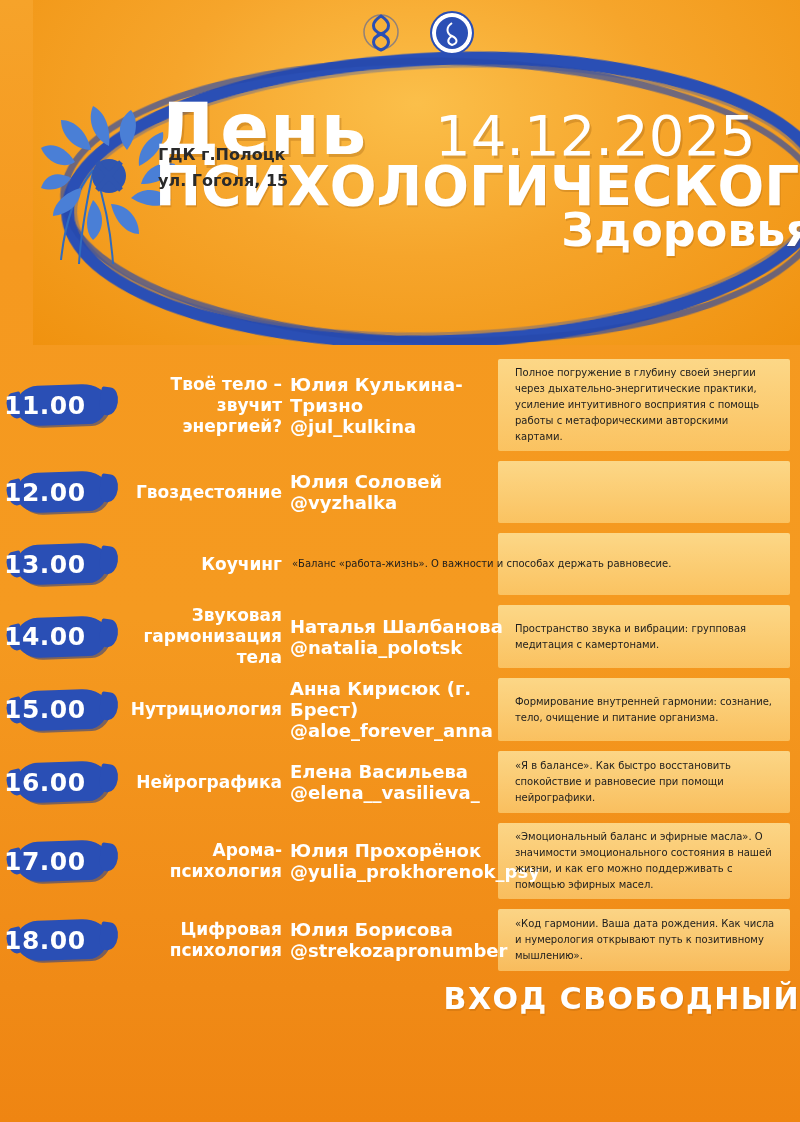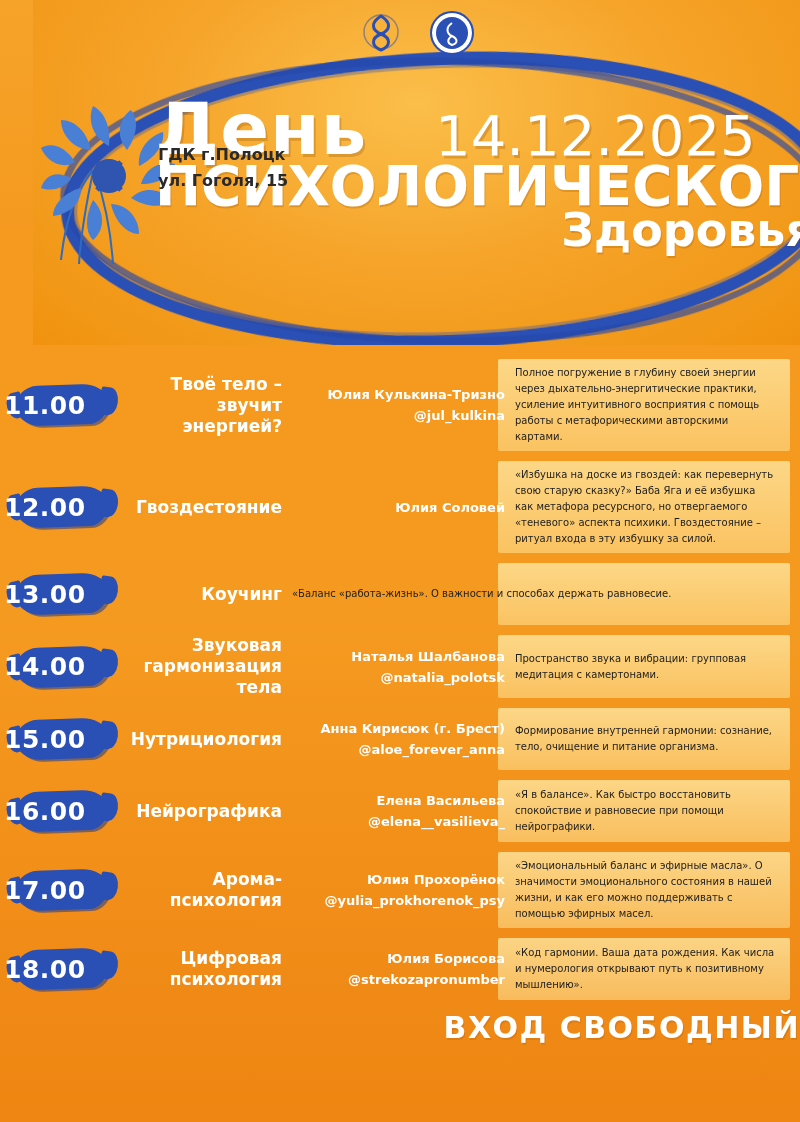--- a/index.html
+++ b/index.html
@@ -207,25 +207,25 @@
     color: #ffffff;
     font-family: "DejaVu Sans", sans-serif;
     font-weight: bold;
     font-size: 17px;
     line-height: 21px;
     padding: 0 4px;
   }
   .speaker {
     flex: 0 0 215px;
     width: 215px;
-    text-align: right;
-    color: #ffffff;
-    font-family: "DejaVu Sans", sans-serif;
-    font-weight: bold;
-    font-size: 13px;
+    text-align: left;
+    color: #ffffff;
+    font-family: "DejaVu Sans", sans-serif;
+    font-weight: bold;
+    font-size: 18px;
     line-height: 21px;
     padding: 0 4px;
   }
   .speaker .handle { display: block; }
   .desc {
     flex: 1 1 auto;
     color: #1d1d1d;
     font-family: "DejaVu Sans", sans-serif;
     font-size: 10px;
     line-height: 16px;
@@ -352,22 +352,22 @@
     <div class="row">
       <div class="panel"></div>
       <div class="row-inner">
         <div class="time-wrap">
           <div class="time-brush"></div>
           <div class="time-text">12.00</div>
         </div>
         <div class="topic">Гвоздестояние</div>
         <div class="speaker">
           <span>Юлия Соловей</span>
-        </div>
-        <div class="desc">«Избушка на доске из гвоздей: как перевернуть свою старую сказку?» Баба Яга и её избушка как метафора ресурсного, но отвергаемого «теневого» аспекта психики. Гвоздестояние – ритуал входа в эту избушку за силой.</div>
+          <span class="handle">@vyzhalka</span>
+        </div>
       </div>
     </div>
 
     <div class="row">
       <div class="panel"></div>
       <div class="row-inner">
         <div class="time-wrap">
           <div class="time-brush"></div>
           <div class="time-text">13.00</div>
         </div>

